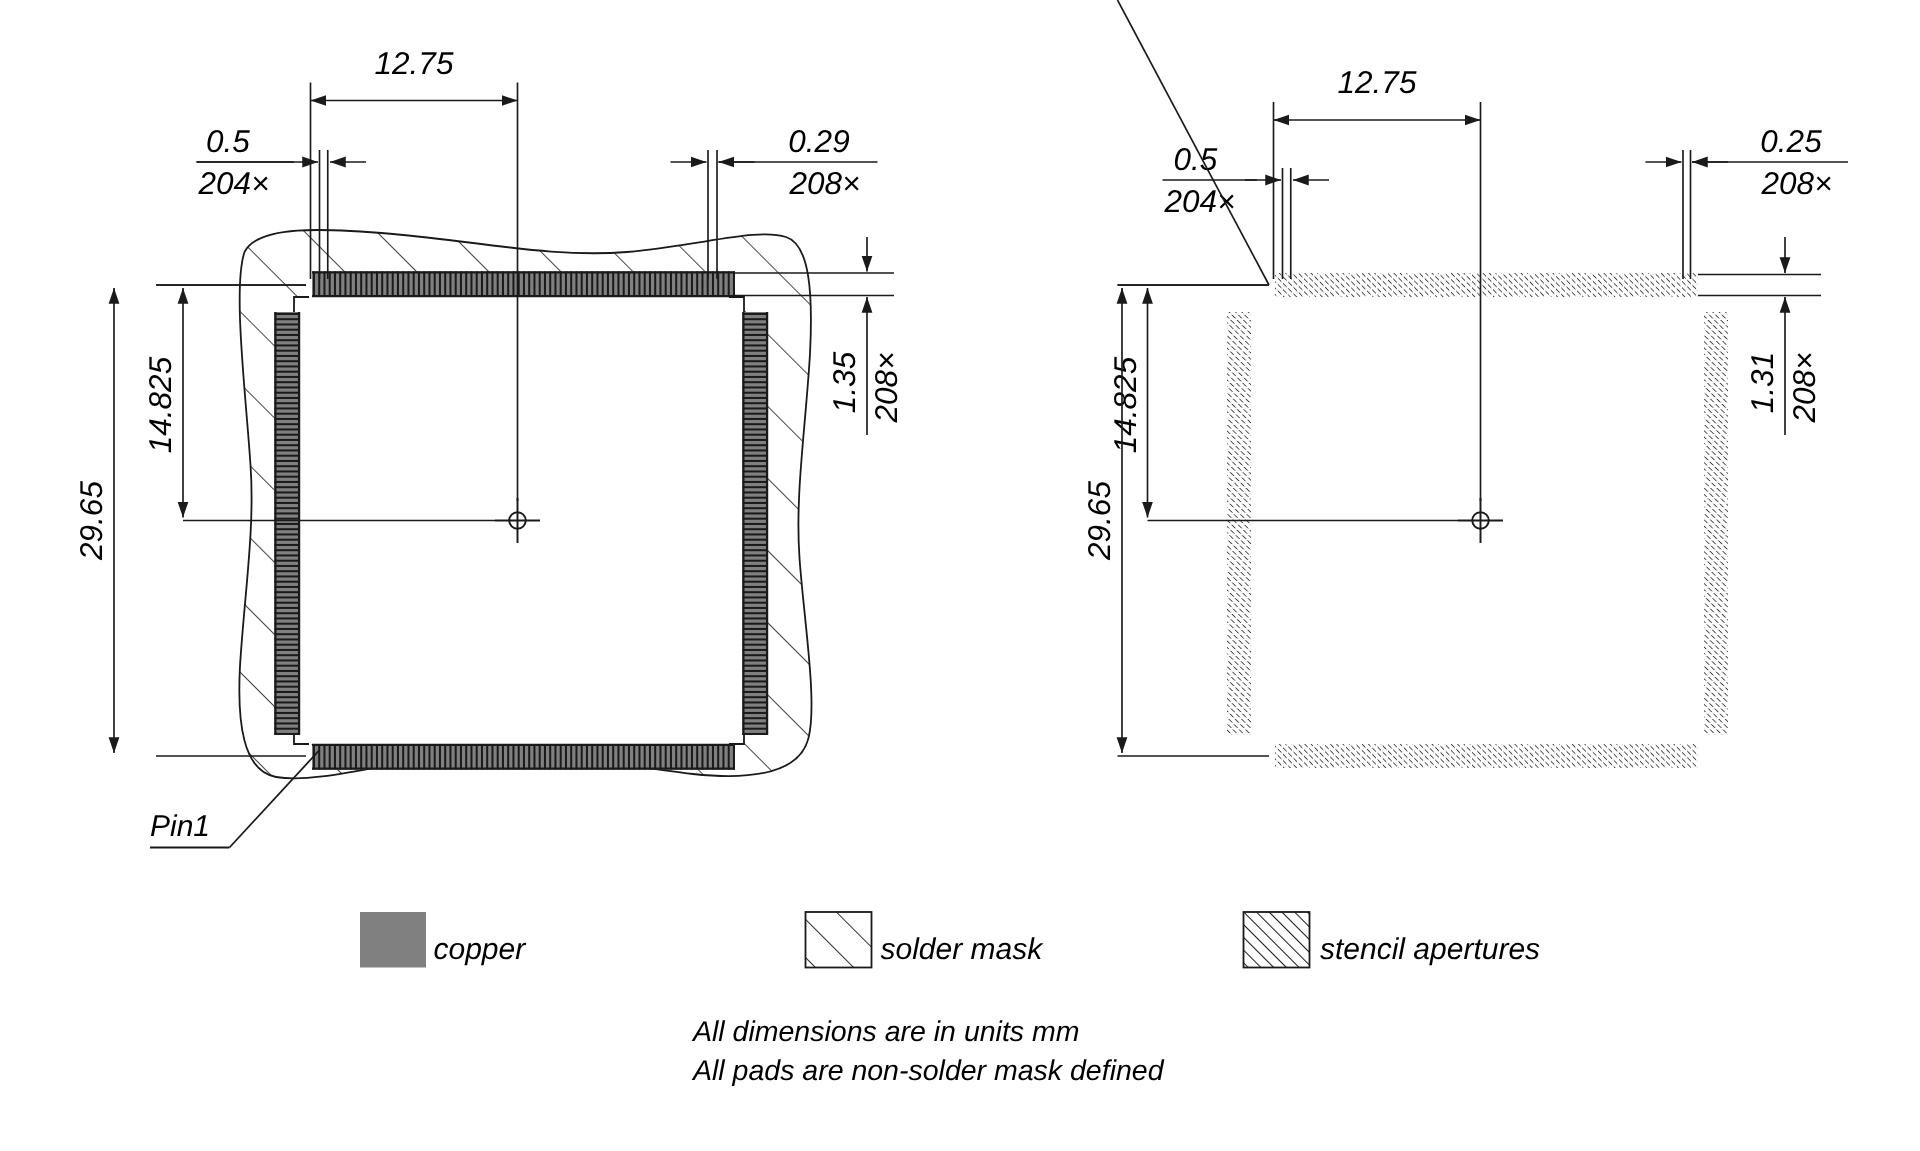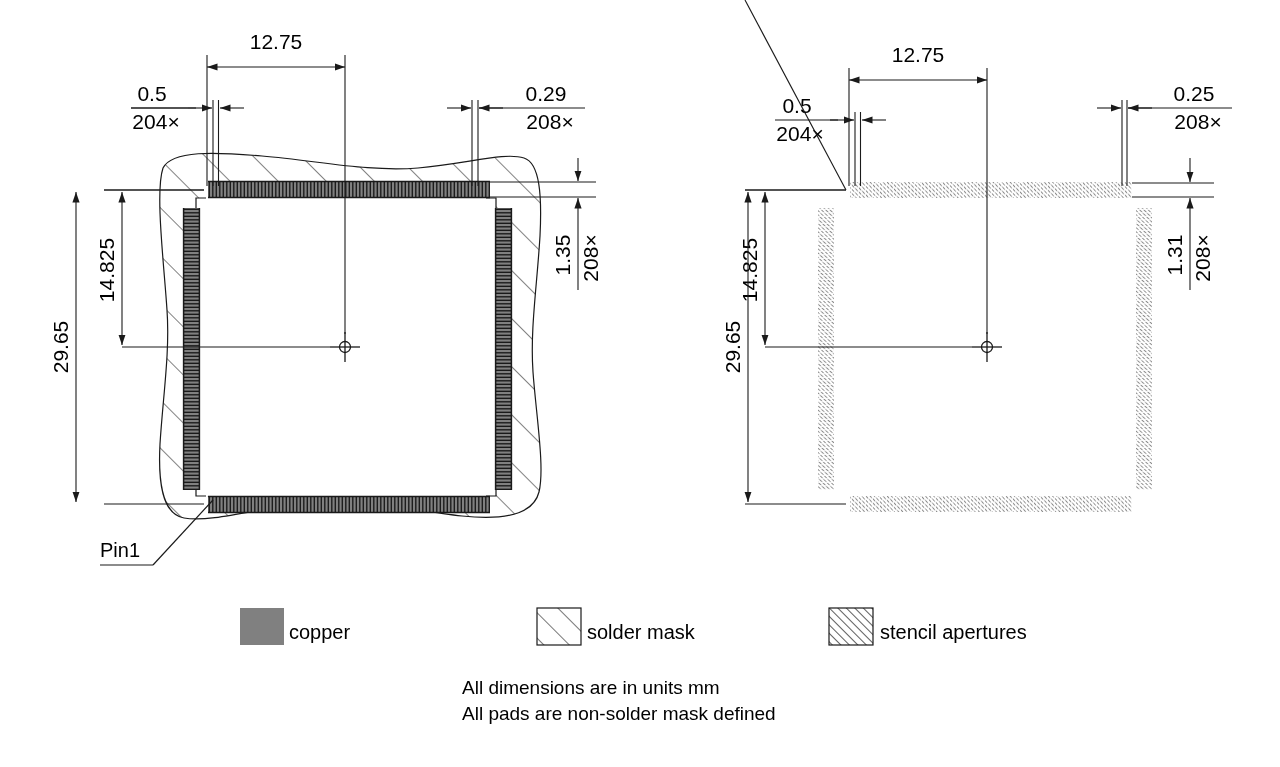--- a/index.html
+++ b/index.html
@@ -14,20 +14,21 @@
     position: relative;
     overflow: hidden;
     font-family: "Liberation Sans", sans-serif;
     color: #000000;
   }
   #root {
     position: absolute;
     left: 0; top: 0;
     width: 1280px;
     height: 767px;
+    font-style: italic;
   }
   svg.drawing {
     position: absolute;
     left: 0; top: 0;
     width: 1280px;
     height: 767px;
     display: block;
   }
   text {
     font-family: "Liberation Sans", sans-serif;

